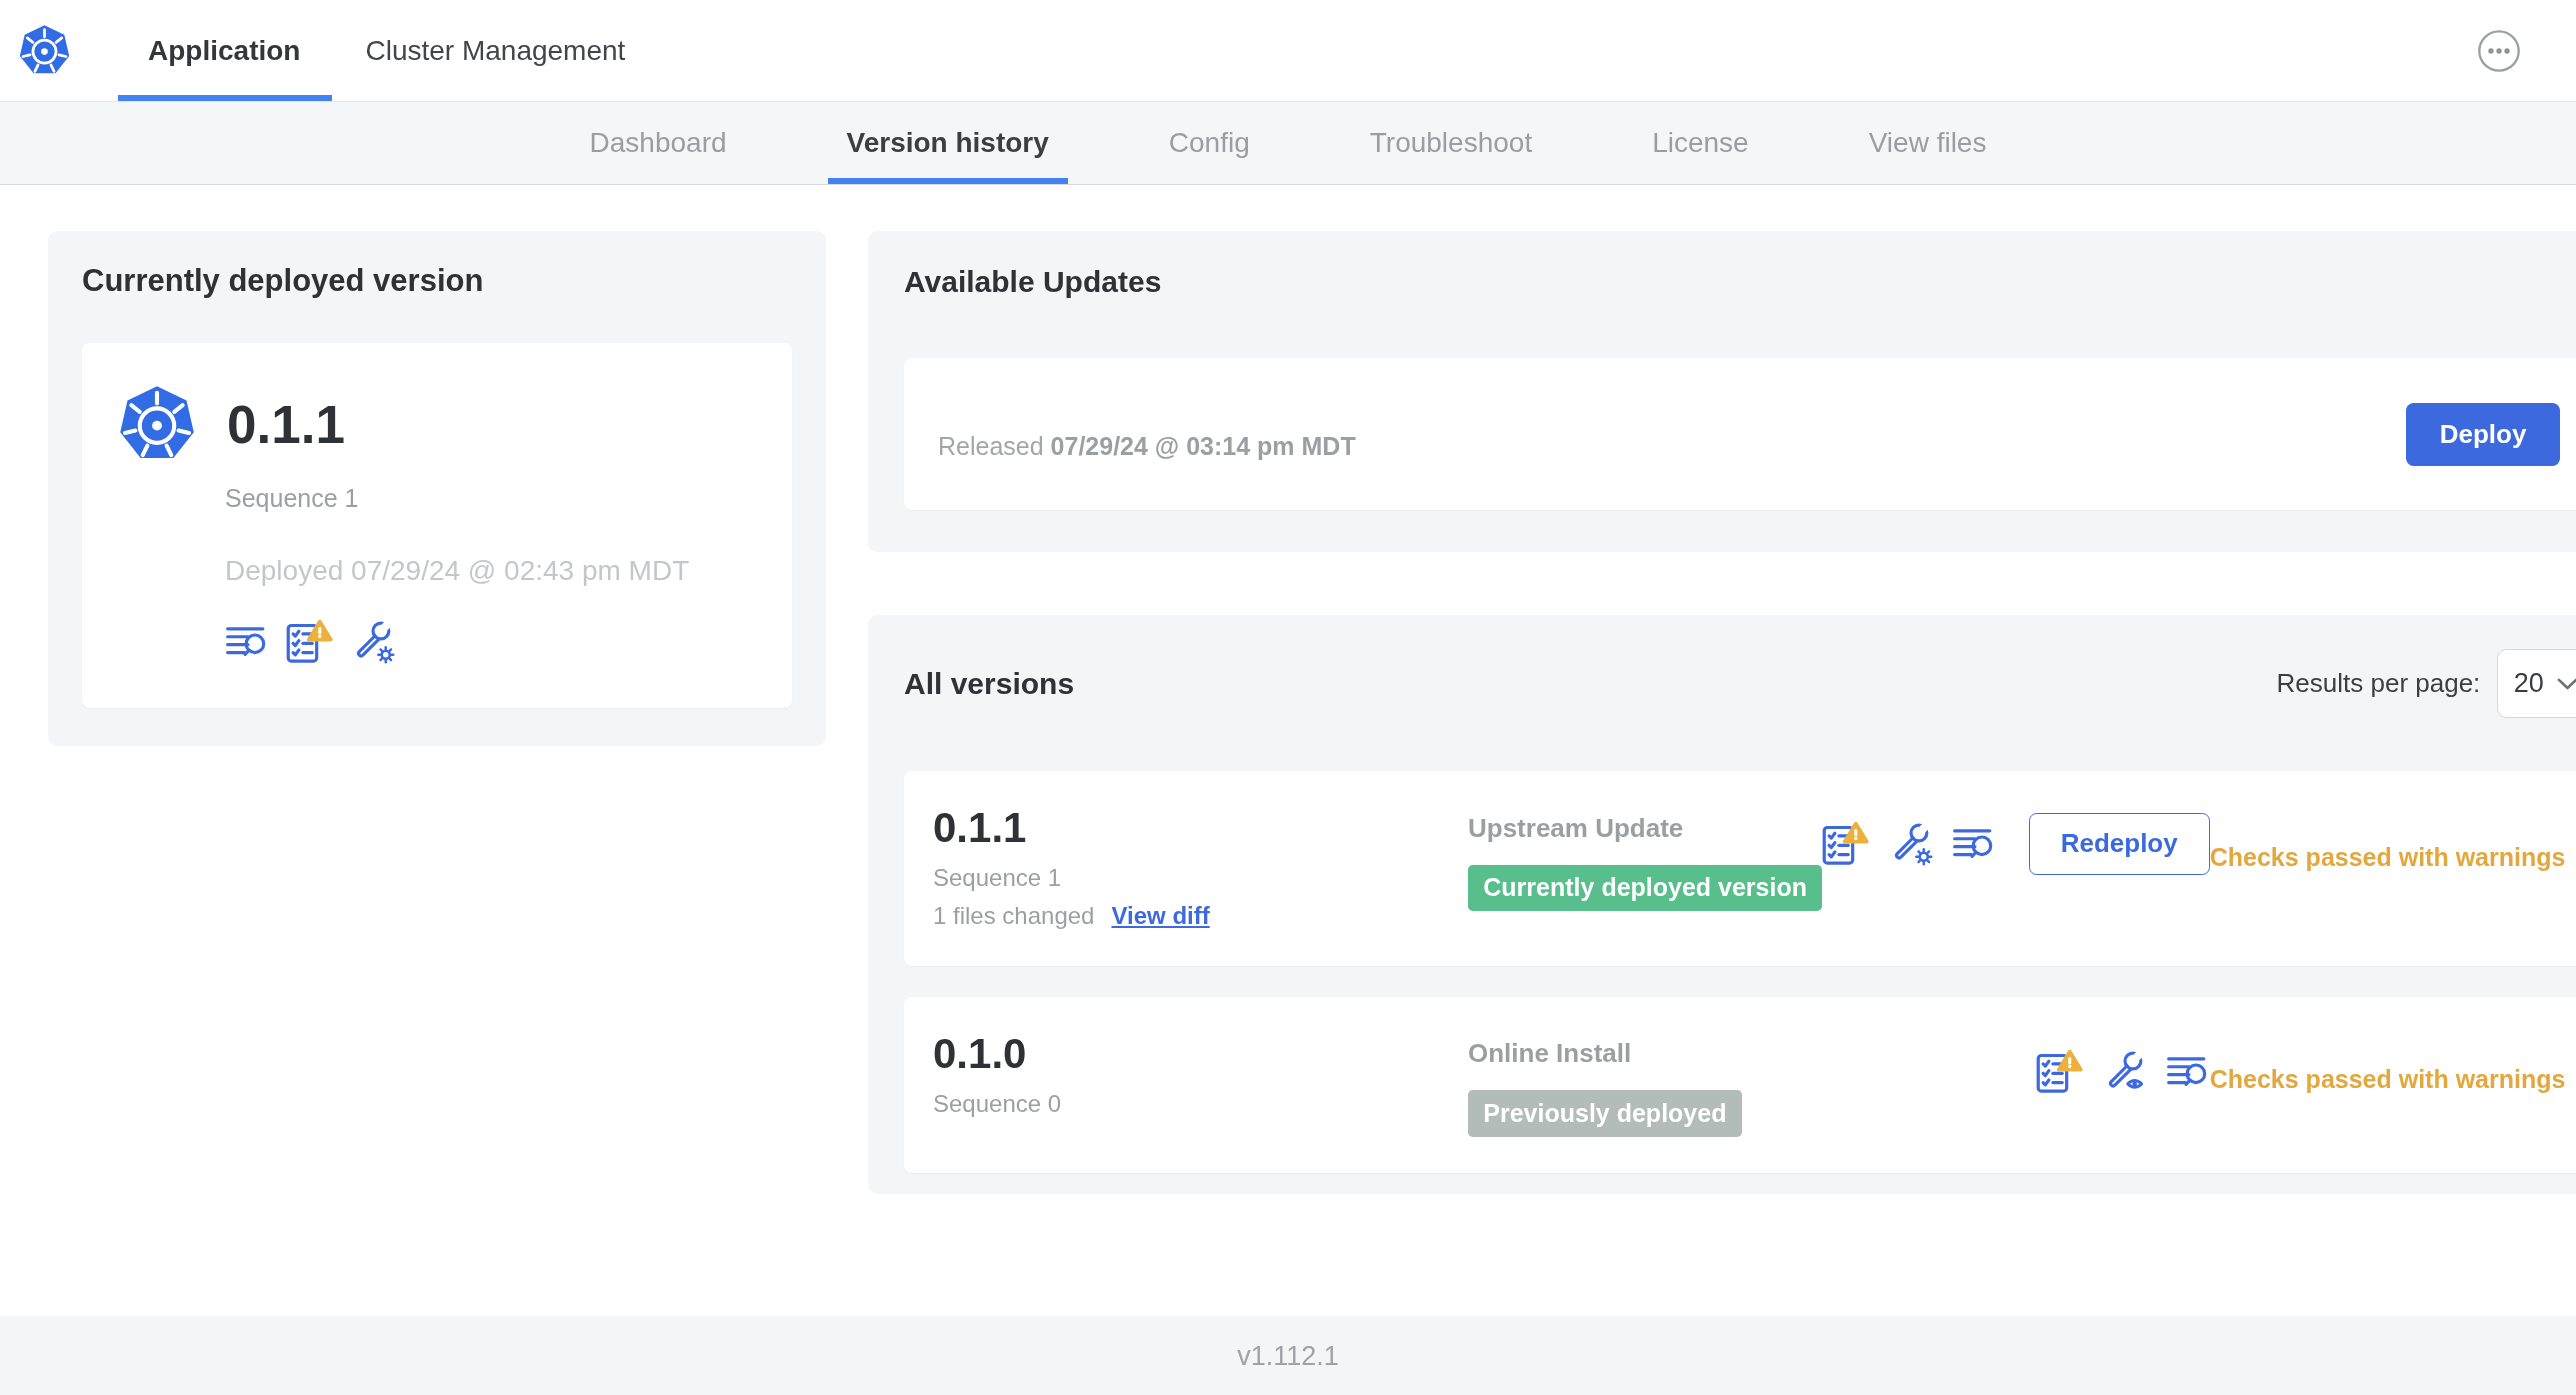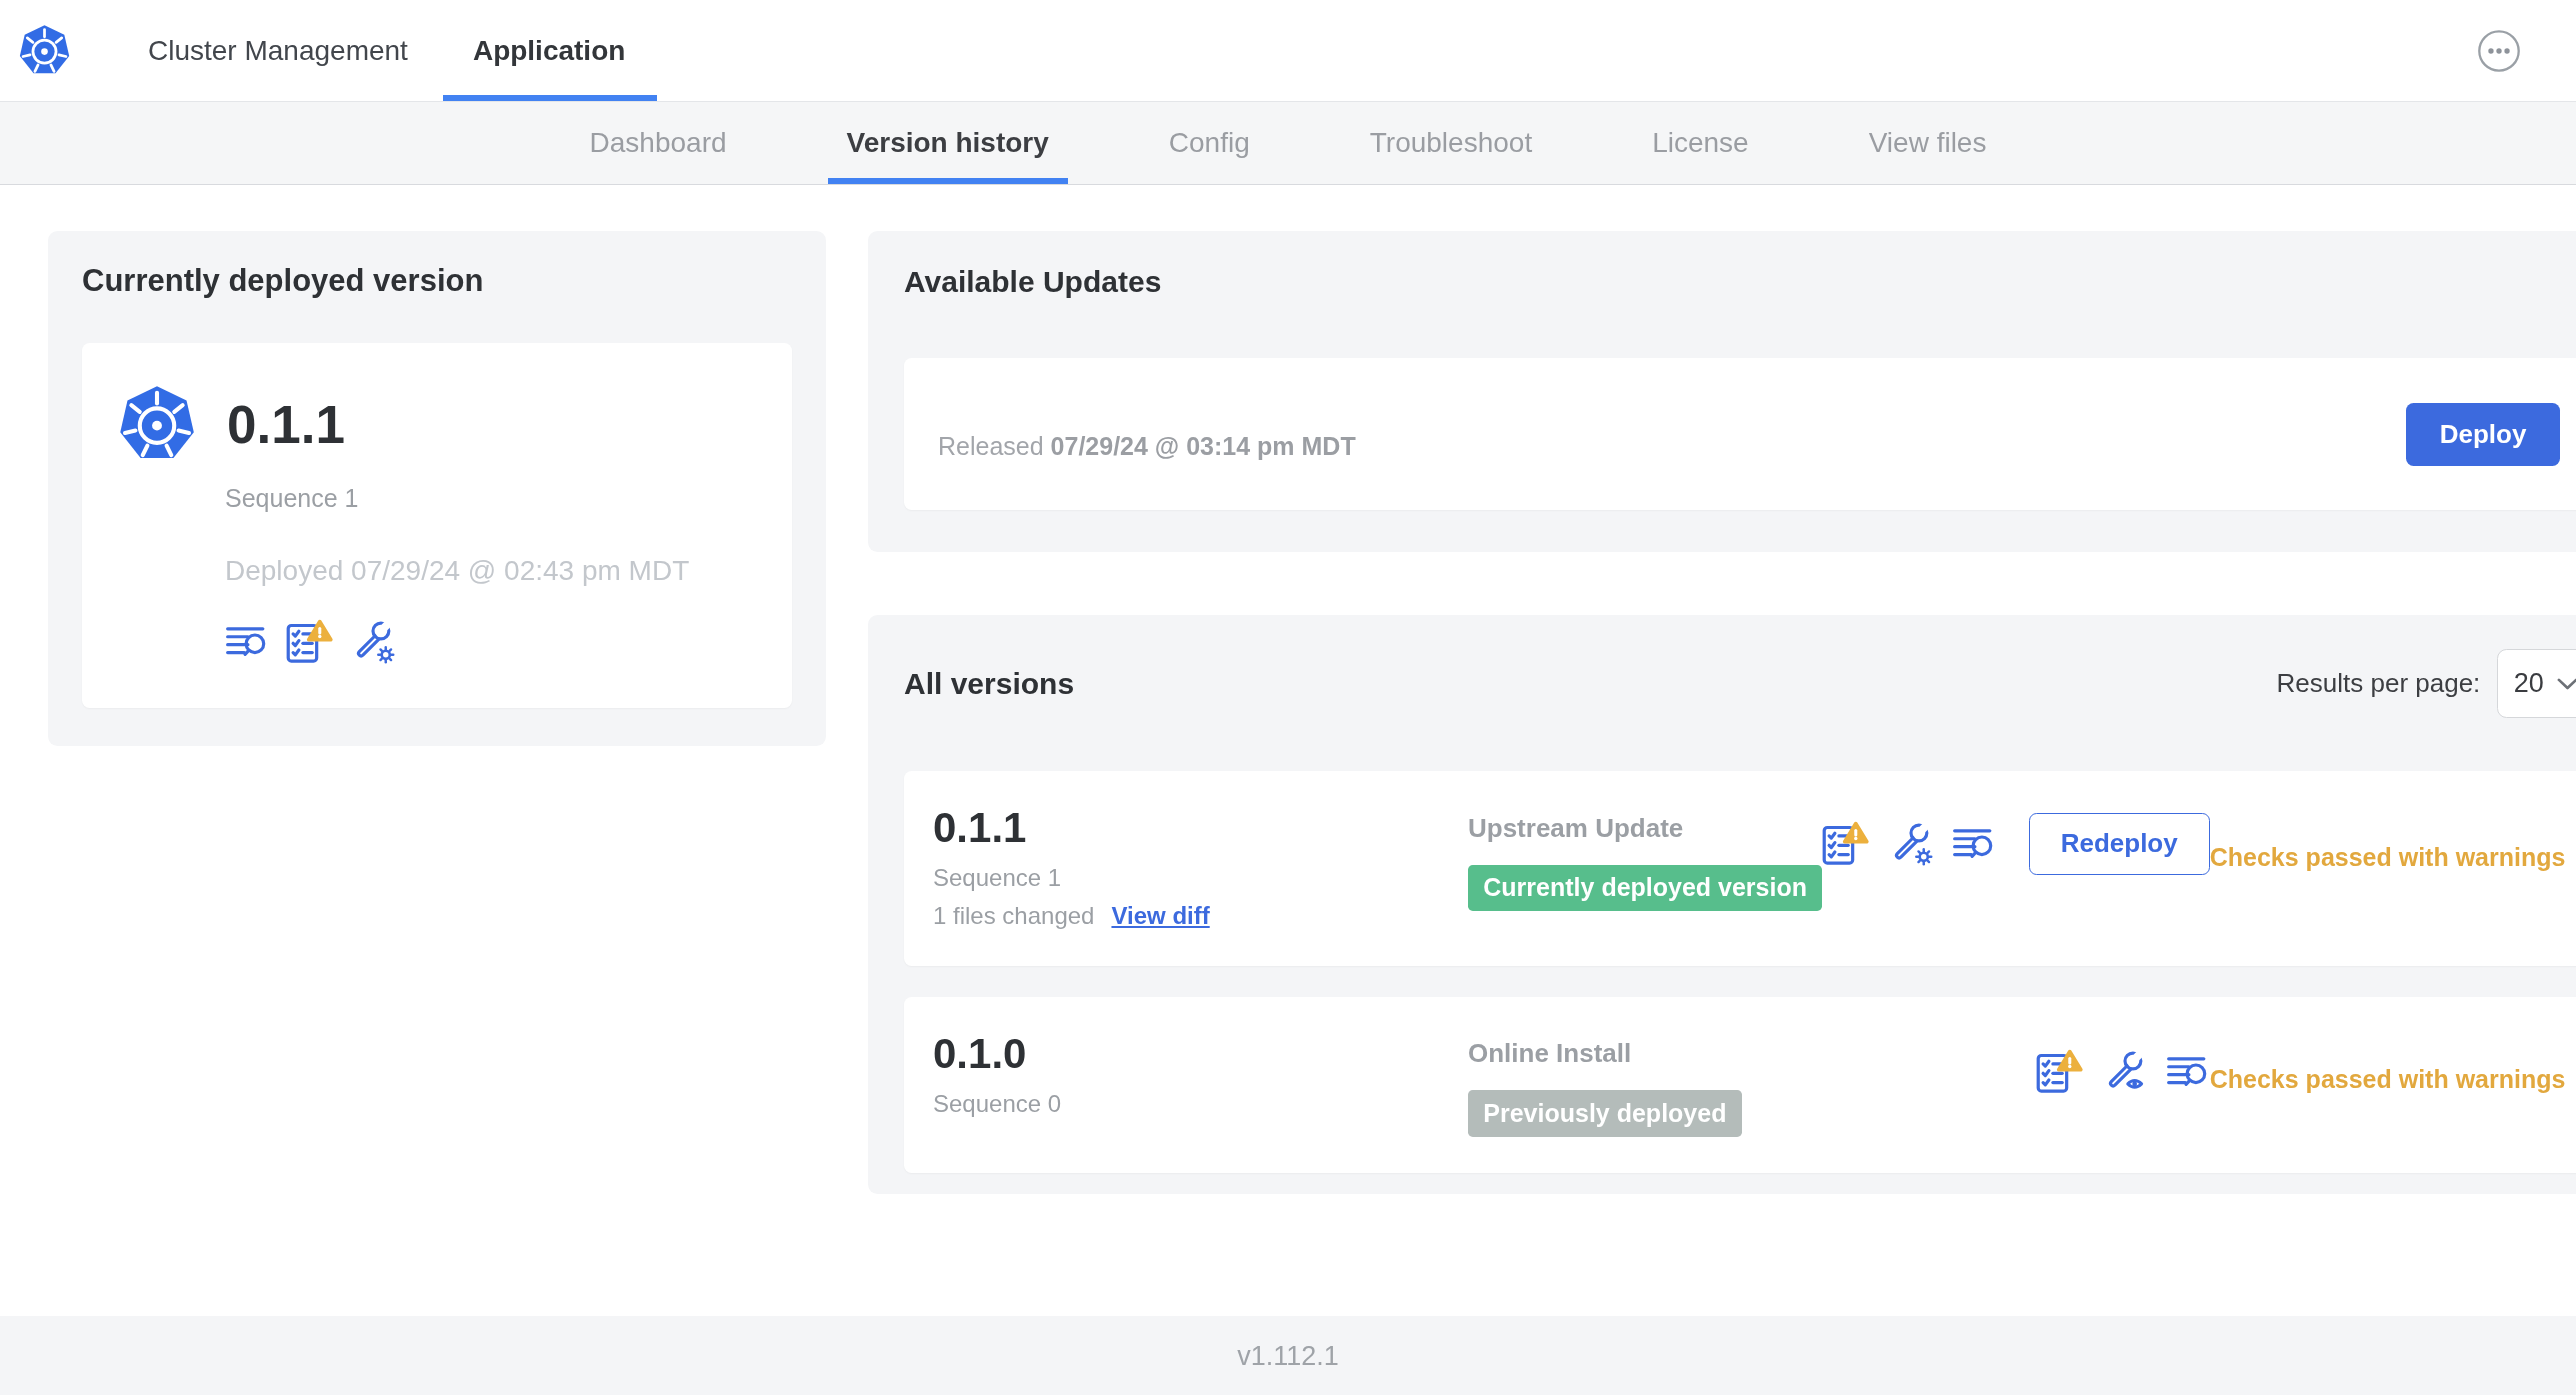--- a/index.html
+++ b/index.html
@@ -219,22 +219,22 @@
 
 <header class="topbar">
   <div class="logo-wrap">
     <span>
       <svg width="55" height="55" viewBox="0 0 100 100">
           <use href="#i-k8s"></use>
         </svg>
     </span>
   </div>
   <nav class="top-tabs">
+    <div class="top-tab active">Application</div>
     <div class="top-tab">Cluster Management</div>
-    <div class="top-tab active">Application</div>
   </nav>
   <div class="more-btn">
     <span>
       <svg width="44" height="44" viewBox="0 0 46 46">
         <circle cx="23" cy="23" r="20.6" fill="none" stroke="#9aa0a6" stroke-width="2.4"></circle>
         <circle cx="14.6" cy="23" r="2.8" fill="#8e939a"></circle>
         <circle cx="23" cy="23" r="2.8" fill="#8e939a"></circle>
         <circle cx="31.4" cy="23" r="2.8" fill="#8e939a"></circle>
       </svg>
     </span>

